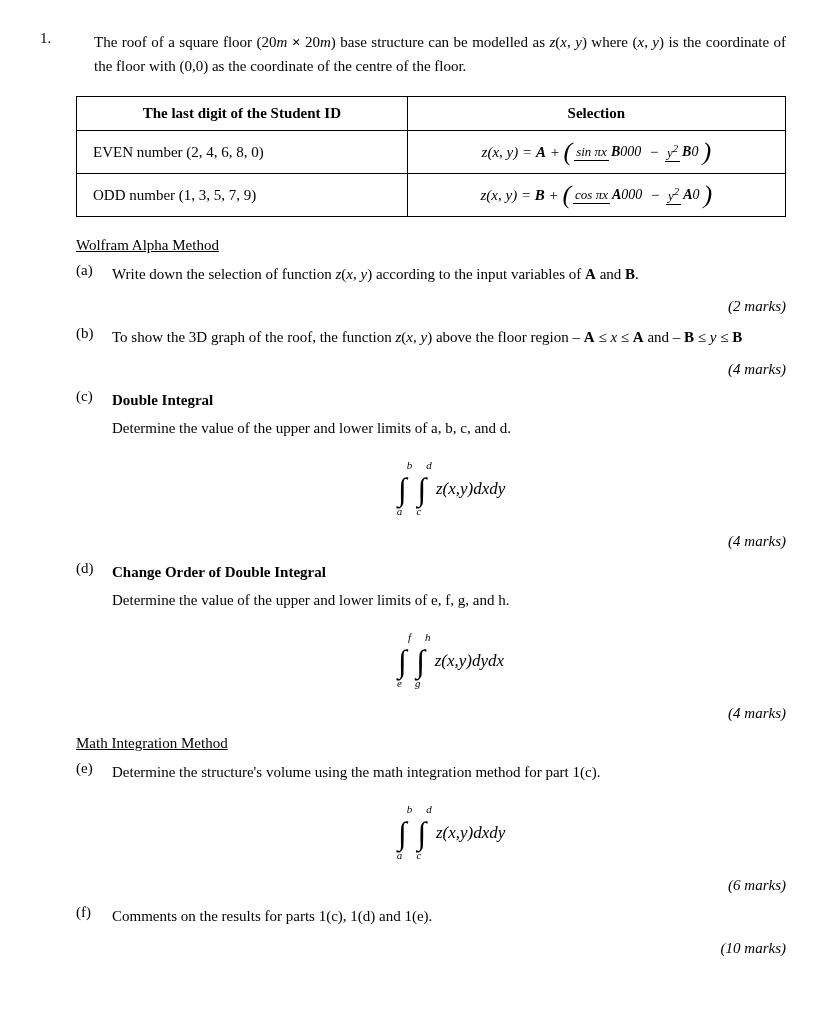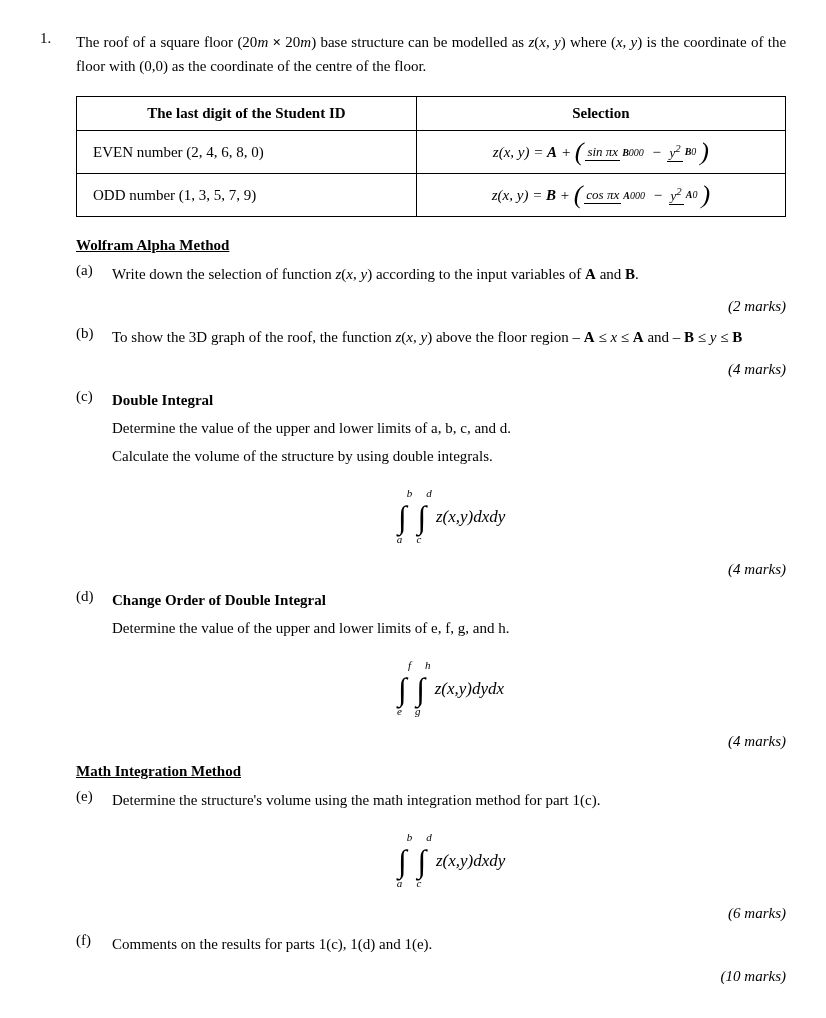--- a/index.html
+++ b/index.html
@@ -21,20 +21,21 @@
       font-size: 15px;
       padding-top: 0;
     }
     .q-content {
       flex: 1;
     }
     .intro-text {
       line-height: 1.6;
       margin-bottom: 18px;
       text-align: justify;
+      margin-left: 18px;
     }
     
     .selection-table {
       border-collapse: collapse;
       margin-bottom: 20px;
       width: 100%;
       padding-left: 11px;
     }
     .selection-table th, .selection-table td {
       border: 1px solid #000;
@@ -43,21 +44,21 @@
     }
     .selection-table th {
       font-weight: bold;
     }
     .selection-table td:first-child {
       text-align: left;
       border-radius: 10px;
     }
     
     .section-heading {
-      font-weight: bold;
+      font-weight: normal;
       text-decoration: underline;
       margin-bottom: 8px;
       margin-top: 13px;
     }
     
     .sub-part {
       display: flex;
       margin-bottom: 8px;
       align-items: flex-start;
     }
@@ -99,21 +100,21 @@
       vertical-align: middle;
       margin: 0 2px;
     }
     .frac-num {
       border-bottom: 1px solid #000;
       padding: 0 2px;
       font-size: 13px;
     }
     .frac-den {
       padding: 0 2px;
-      font-size: 10px;
+      font-size: 14px;
       font-family: Liberation Serif, serif;
     }
     .paren-big {
       font-size: 26px;
       line-height: 1;
       vertical-align: middle;
     }
     
     .double-integral {
       display: inline-flex;
@@ -221,21 +222,20 @@
     </div>
     <div class="marks-row">
       <span>(4 marks)</span>
     </div>
 
     <div class="sub-part">
       <div class="sub-label">(c)</div>
       <div class="sub-content">
         <p><strong>Double Integral</strong></p>
         <p>Determine the value of the upper and lower limits of a, b, c, and d.</p>
-        <p>Calculate the volume of the structure by using double integrals.</p>
 
         <div class="integral-display">
           <span class="double-integral">
             <span class="int-container">
               <span class="int-upper"><em>b</em></span>
               <span class="int-sym">∫</span>
               <span class="int-lower"><em>a</em></span>
             </span>
             <span class="int-container">
               <span class="int-upper"><em>d</em></span>

